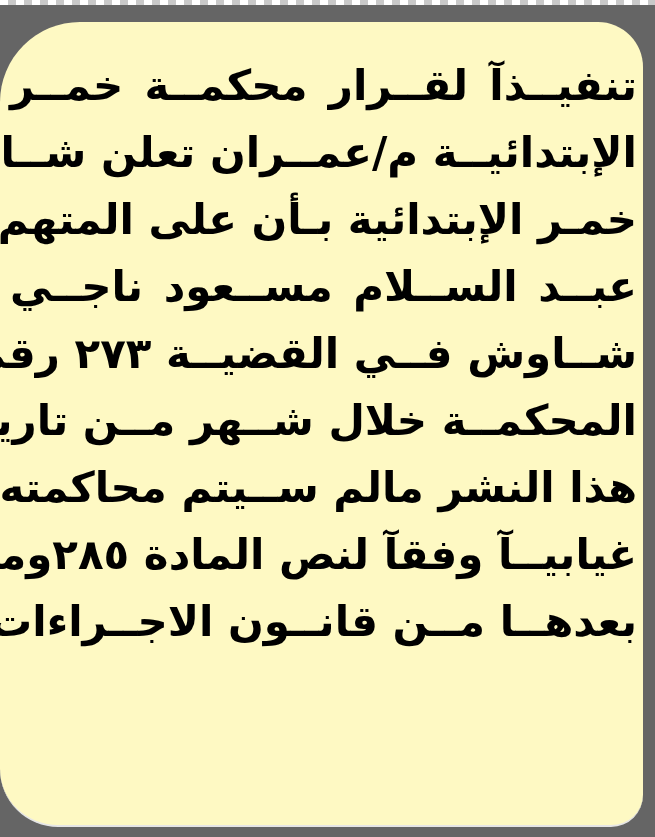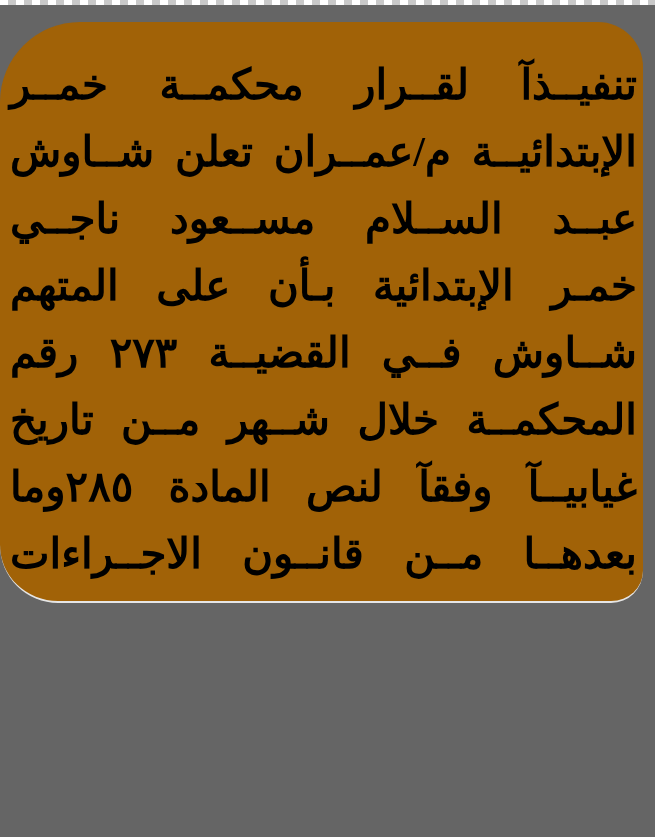--- a/index.html
+++ b/index.html
@@ -21,26 +21,25 @@
     width: 655px;
     height: 5px;
     background: repeating-linear-gradient(to right, #ffffff 0 8px, #c9c9c9 8px 16px);
   }
   
   .paper {
     position: absolute;
     top: 22px;
     left: 0;
     width: 643px;
-    height: 581px;
-    background: #a16207;
+    height: 805px;
+    background: #fef9c3;
     border-radius: 80px 45px 32px 58px;
     border-bottom: 2px solid #e6e6e6;
     box-sizing: border-box;
-    font-family: Liberation Serif, serif;
   }
   .notice-text {
     position: absolute;
     top: 30px;
     right: 6px;
     left: 10px;
     direction: rtl;
     unicode-bidi: embed;
   }
   .line {
@@ -59,20 +58,21 @@
 </style>
 </head>
 <body>
 
 <div class="checker-strip"></div>
 
 <div class="paper">
   <div class="notice-text">
     <div class="line">تنفيــذآ لقــرار محكمــة خمــر</div>
     <div class="line">الإبتدائيــة م/عمــران تعلن شــاوش</div>
+    <div class="line">خمـر الإبتدائية بـأن على المتهم</div>
     <div class="line">عبــد الســلام مســعود ناجــي</div>
-    <div class="line">خمـر الإبتدائية بـأن على المتهم</div>
     <div class="line">شــاوش فــي القضيــة ٢٧٣ رقم</div>
     <div class="line">المحكمــة خلال شــهر مــن تاريخ</div>
+    <div class="line">هذا النشر مالم ســيتم محاكمته</div>
     <div class="line">غيابيــآ وفقآ لنص المادة ٢٨٥وما</div>
     <div class="line">بعدهــا مــن قانــون الاجــراءات</div>
   </div>
 </div>
 
 </body></html>

